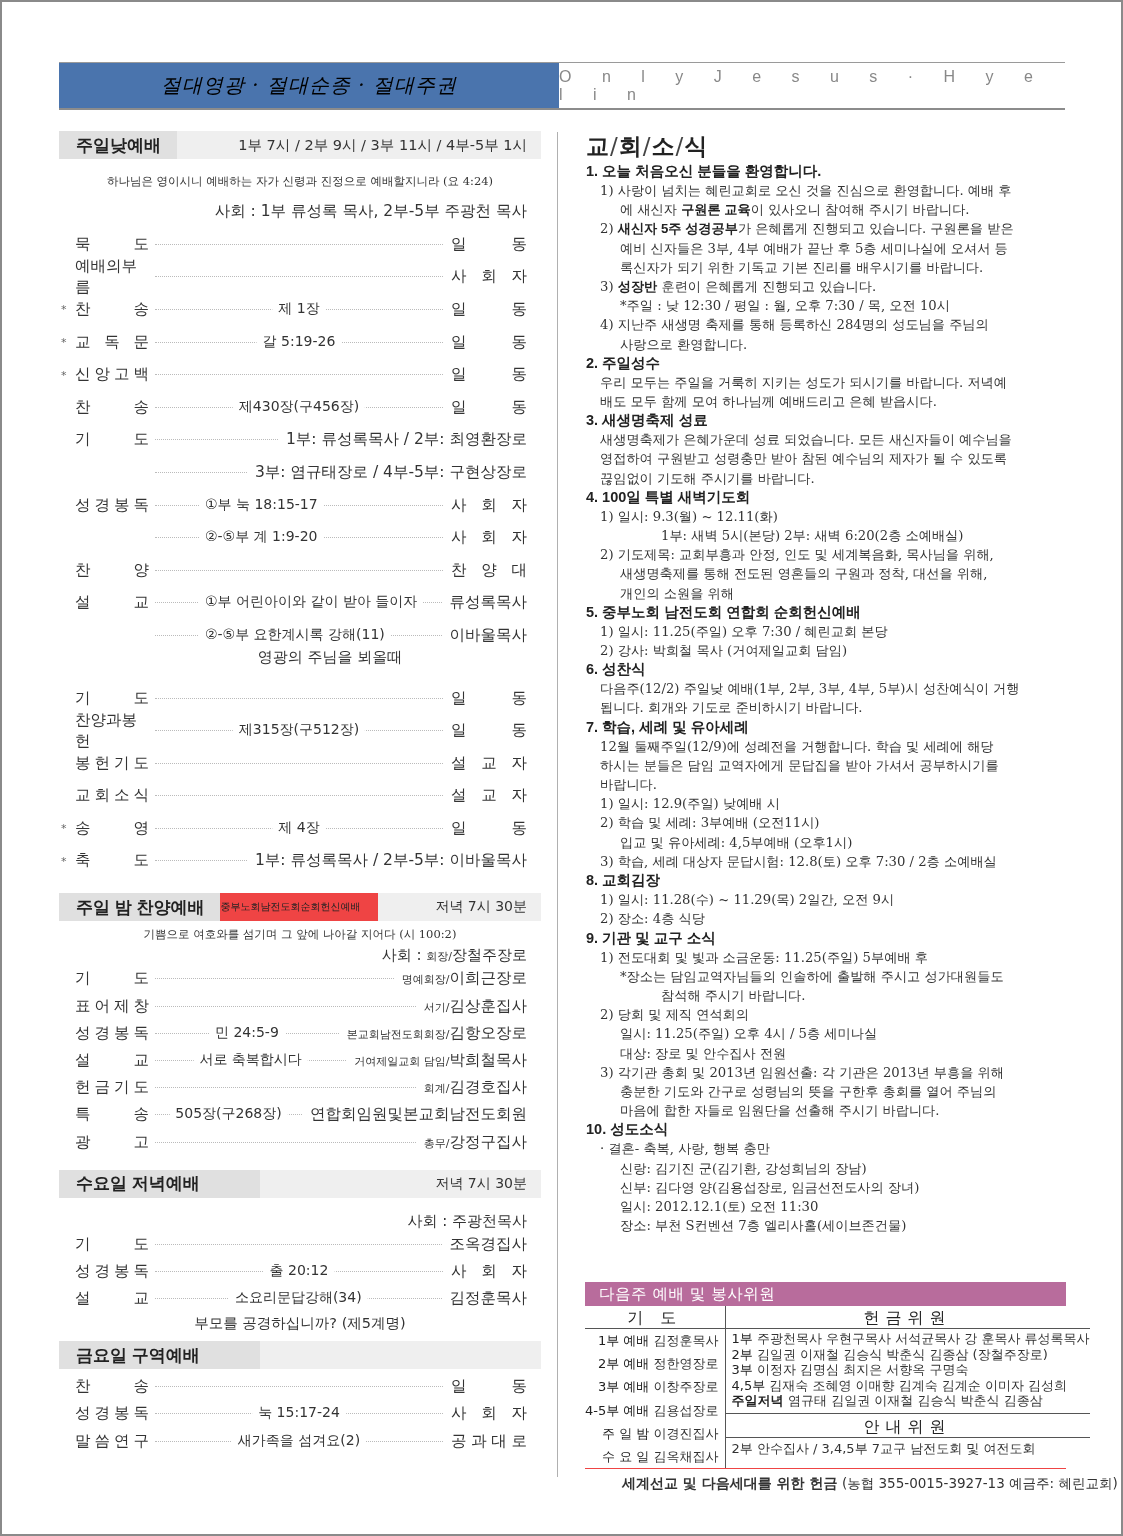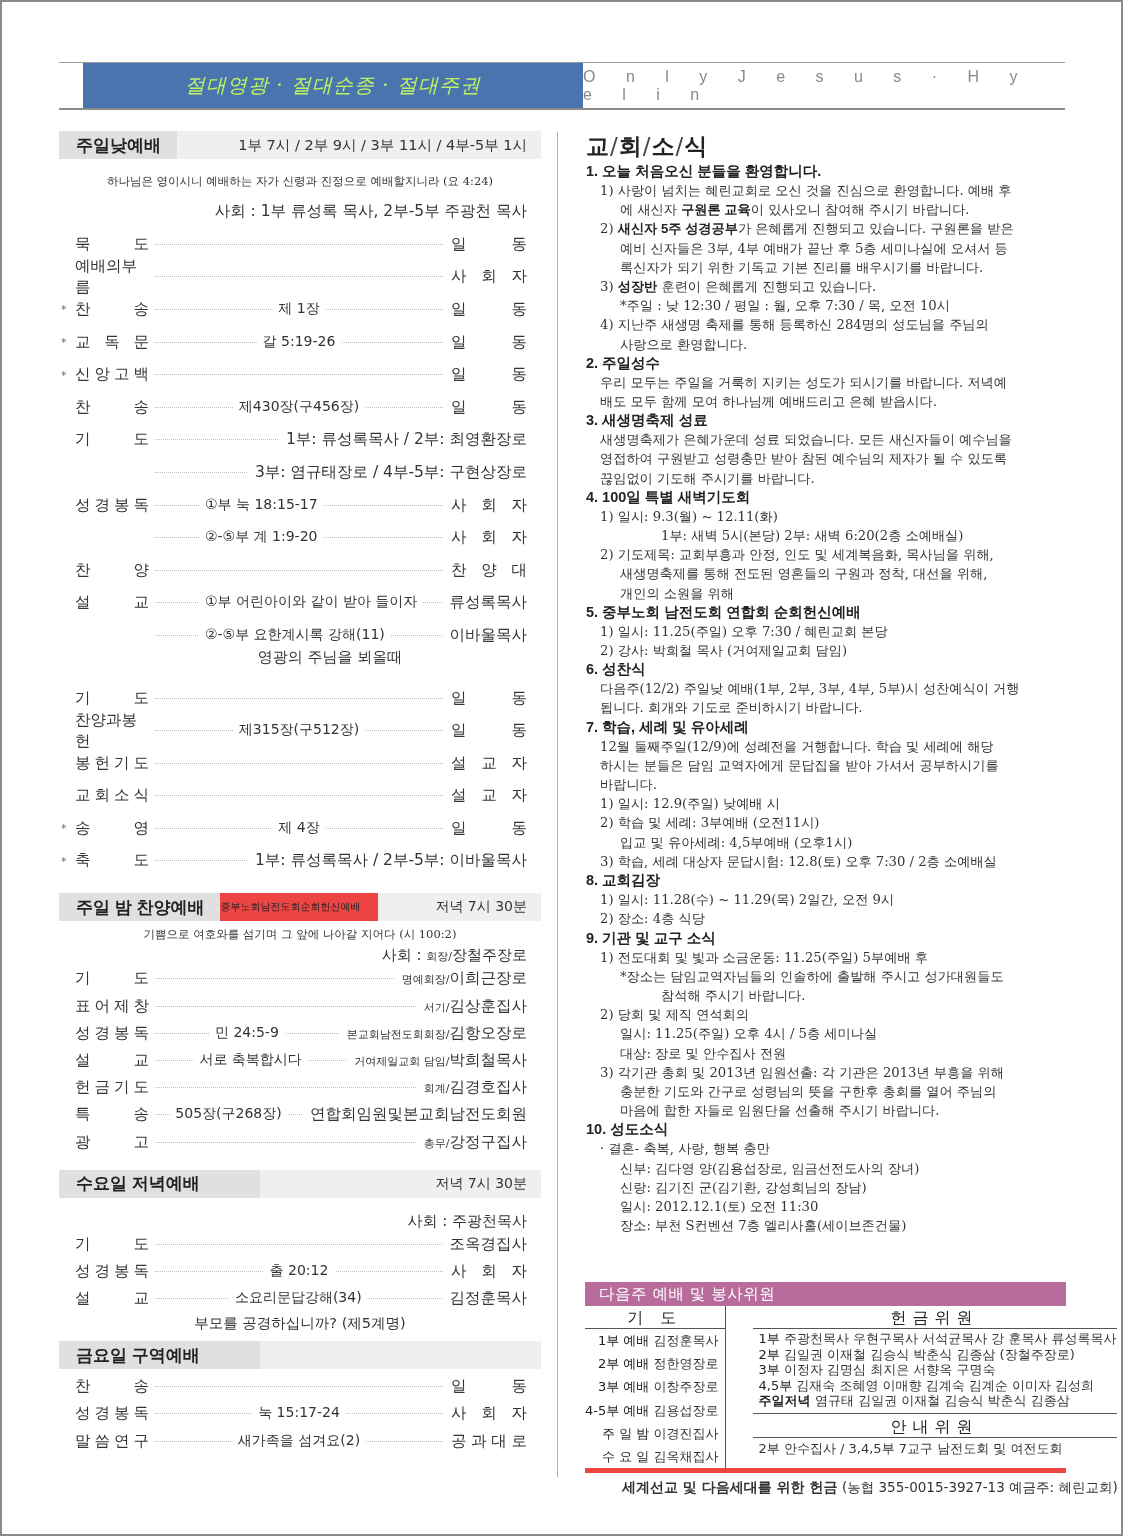--- a/index.html
+++ b/index.html
@@ -16,22 +16,22 @@
   }
   
   .banner {
     position: absolute; left: 59px; top: 62px; width: 1006px; height: 48px;
     border-top: 1px solid #9a9a9a; border-bottom: 2px solid #8c8c8c;
     display: flex;
   }
   .banner-left {
     width: 500px; height: 100%; background: #4a74ad;
     display: flex; align-items: center; justify-content: center;
-    color: #bef264; font-size: 20px; letter-spacing: 1px;
-    font-family: "DejaVu Serif", serif; font-style: italic; margin-left: 24px;
+    color: #000000; font-size: 20px; letter-spacing: 1px;
+    font-family: "DejaVu Serif", serif; font-style: italic;
   }
   .banner-right {
     flex: 1; display: flex; align-items: center; justify-content: center;
     color: #888; font-size: 16px; letter-spacing: 13px;
     font-family: "Liberation Sans", sans-serif;
   }
   
   .col-divider {
     position: absolute; left: 557px; top: 132px; width: 1px; height: 1345px;
     background: #b0b0b0;
@@ -112,21 +112,21 @@
   .indent2 { padding-left: 34px; }
   .indent3 { padding-left: 75px; }
   .news-line b { font-family: "Liberation Sans", sans-serif; font-weight: bold; color: #222; }
 
   
   .nw-box { position: absolute; left: 585px; top: 1282px; width: 481px; }
   .nw-head {
     height: 24px; background: #b86c9c; color: #fff; font-size: 15.5px;
     display: flex; align-items: center; padding-left: 14px; letter-spacing: 0.5px;
   }
-  .nw-table { display: flex; border-bottom: 5px solid #ef4444; gap: 27px; }
+  .nw-table { display: flex; border-bottom: 1px solid #ef4444; }
   .nw-left { width: 143px; border-right: 1px solid #555; }
   .nw-right { flex: 1; }
   .nw-th {
     text-align: center; font-size: 16px; height: 23px; line-height: 23px;
     border-bottom: 1px solid #555; letter-spacing: 6px; color: #222;
   }
   .nw-prayer-row {
     height: 23.2px; line-height: 23.2px; text-align: right; padding-right: 6px;
     font-size: 13px; color: #333; white-space: nowrap;
   }
@@ -654,22 +654,22 @@
         <div class="news-line indent1">2) 당회 및 제직 연석회의</div>
         <div class="news-line indent2">일시: 11.25(주일) 오후 4시 / 5층 세미나실</div>
         <div class="news-line indent2">대상: 장로 및 안수집사 전원</div>
         <div class="news-line indent1">3) 각기관 총회 및 2013년 임원선출: 각 기관은 2013년 부흥을 위해</div>
         <div class="news-line indent2">충분한 기도와 간구로 성령님의 뜻을 구한후 총회를 열어 주님의</div>
         <div class="news-line indent2">마음에 합한 자들로 임원단을 선출해 주시기 바랍니다.</div>
       </div>
       <div>
         <div class="news-item-head">10. 성도소식</div>
         <div class="news-line indent1">· 결혼- 축복, 사랑, 행복 충만</div>
+        <div class="news-line indent2">신랑: 김기진 군(김기환, 강성희님의 장남)</div>
         <div class="news-line indent2">신부: 김다영 양(김용섭장로, 임금선전도사의 장녀)</div>
-        <div class="news-line indent2">신랑: 김기진 군(김기환, 강성희님의 장남)</div>
         <div class="news-line indent2">일시: 2012.12.1(토) 오전 11:30</div>
         <div class="news-line indent2">장소: 부천 S컨벤션 7층 엘리사홀(세이브존건물)</div>
       </div>
     </div>
 </div>
 
 <div class="nw-box">
   <div class="nw-head">다음주 예배 및 봉사위원</div>
   <div class="nw-table">
     <div class="nw-left">

